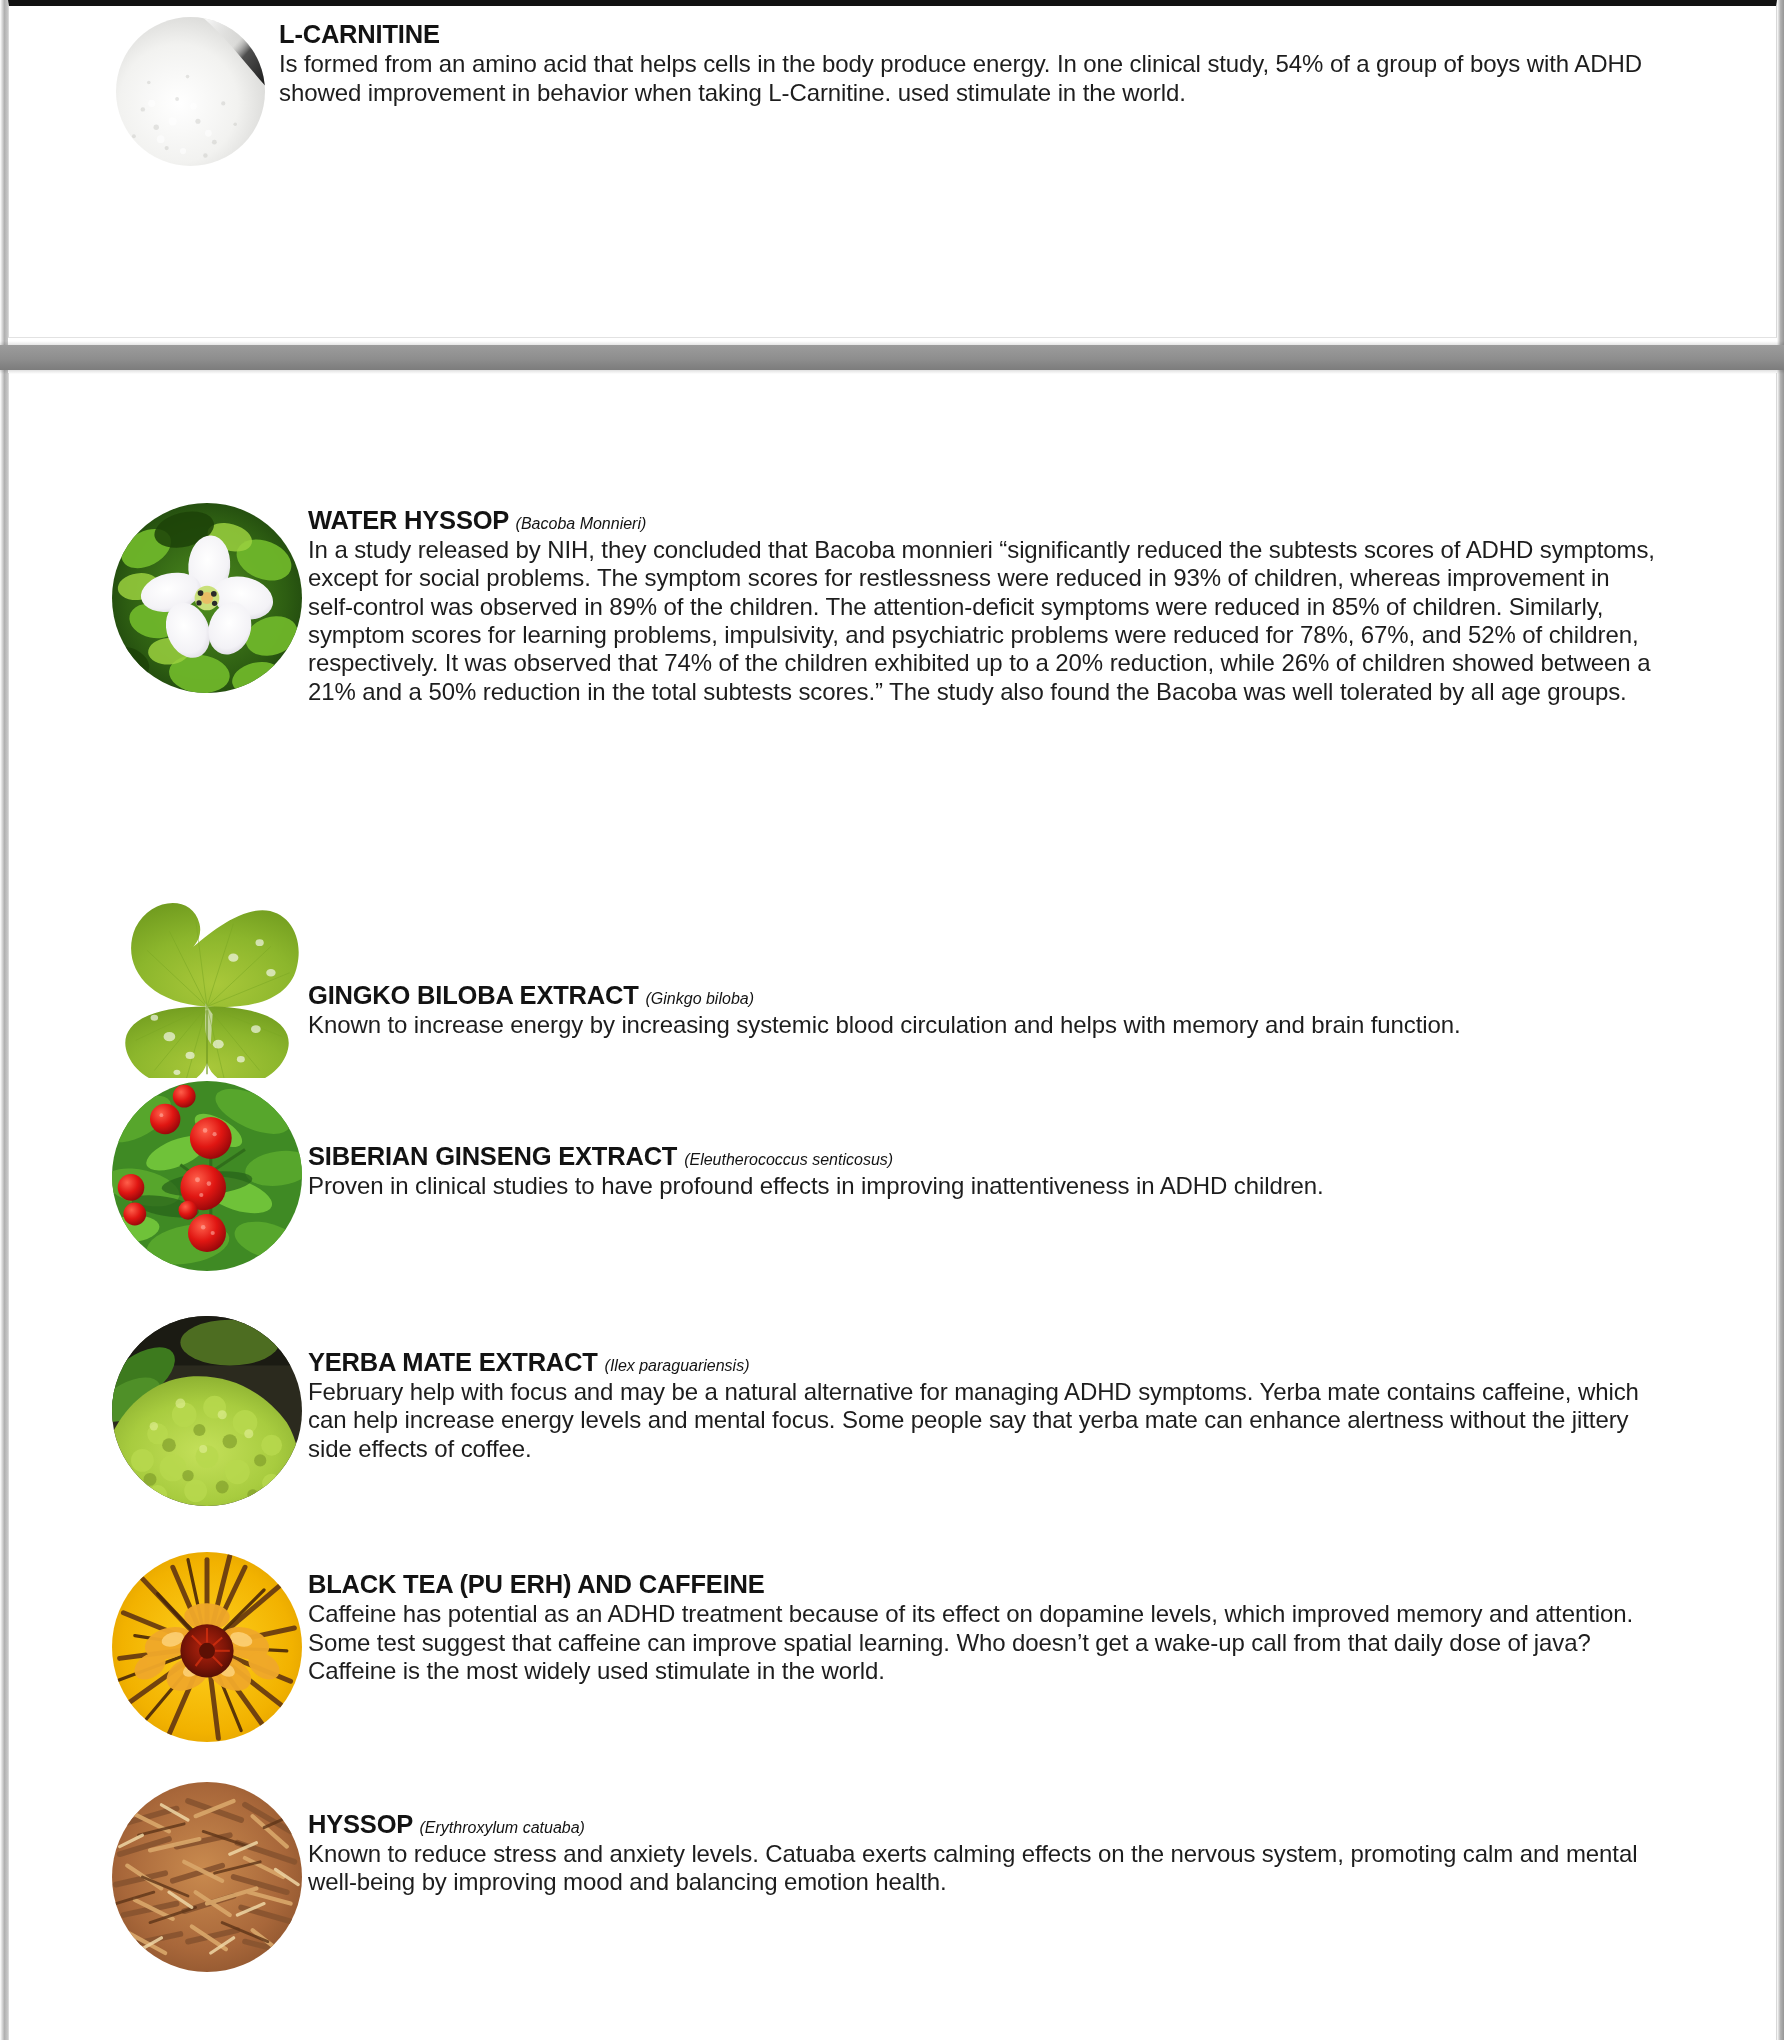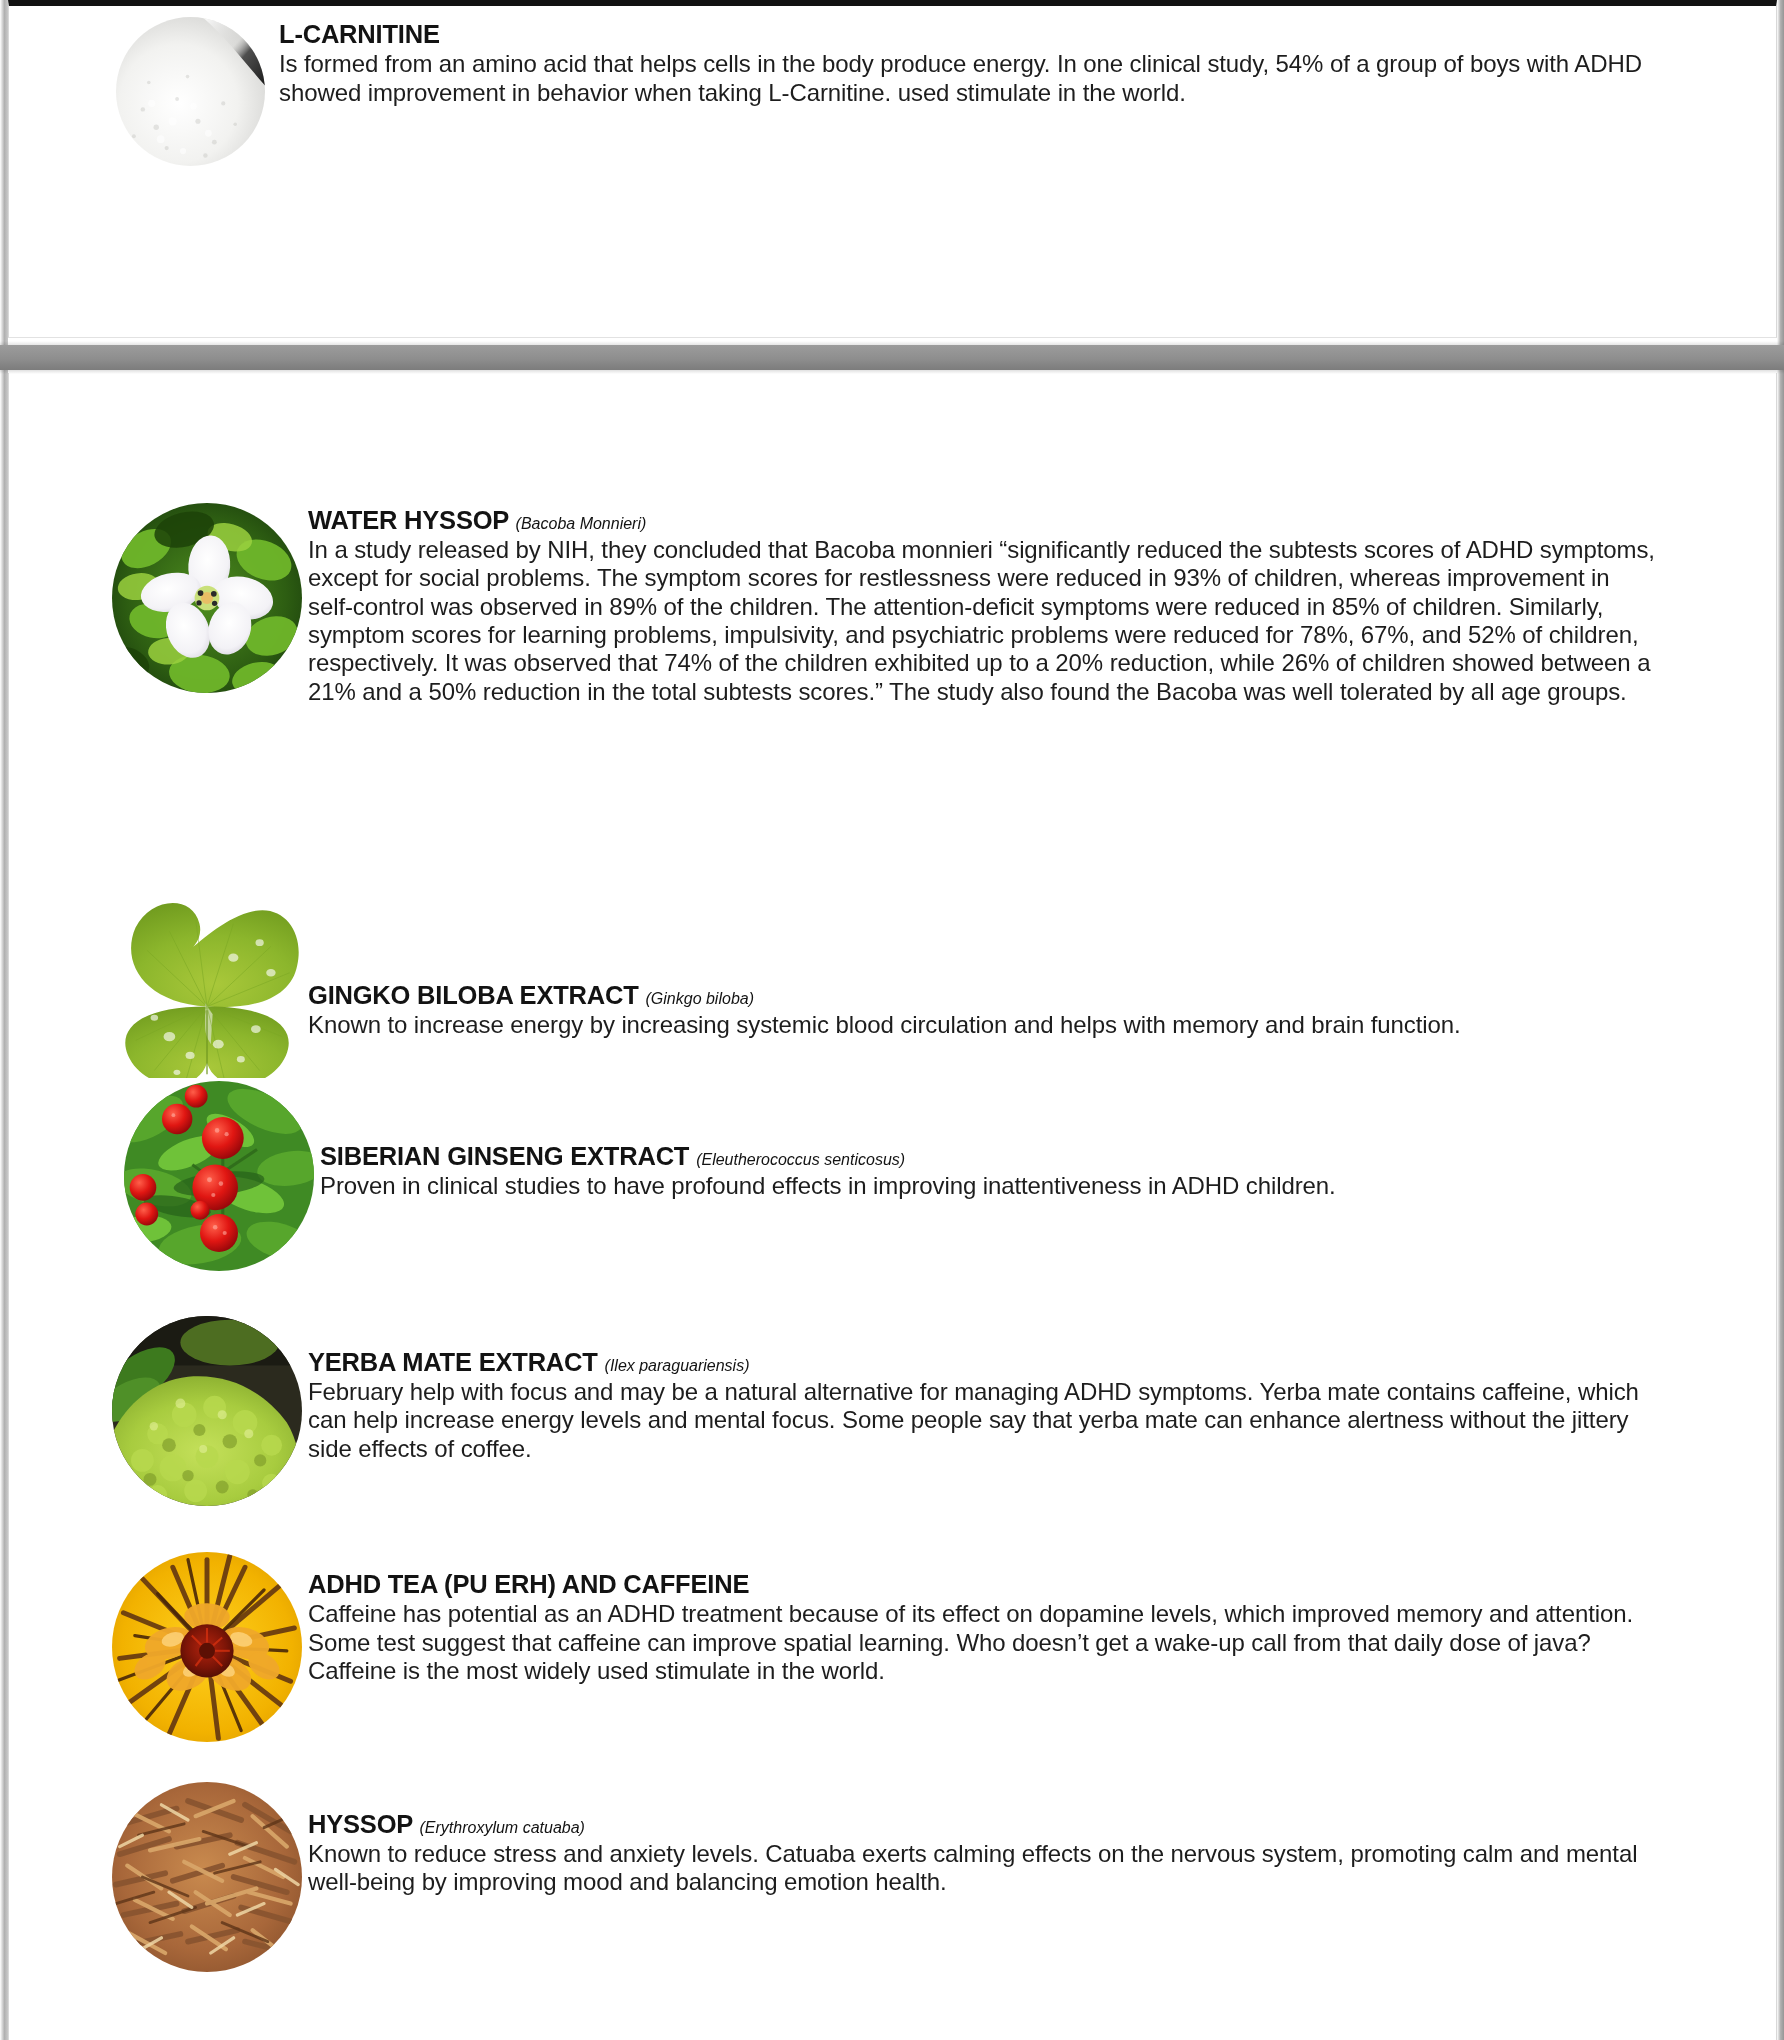--- a/index.html
+++ b/index.html
@@ -115,21 +115,21 @@
     letter-spacing: -0.1px;
   }
 
   
   #entry-lcarnitine     { top: 17.3px;   left: 101px; right: 91px; }
   #entry-lcarnitine .thumb-wrap { width: 178px; flex: 0 0 178px; }
   #entry-lcarnitine .thumb { width: 149px; height: 149px; }
 
   #entry-water-hyssop   { top: 503px;  left: 106px; right: 125px; }
   #entry-gingko         { top: 890px;  left: 106px; right: 144px; }
-  #entry-siberian       { top: 1081px; left: 118px; right: 125px; }
+  #entry-siberian       { top: 1081px; left: 106px; right: 125px; }
   #entry-yerba          { top: 1316px; left: 106px; right: 125px; }
   #entry-blacktea       { top: 1552px; left: 106px; right: 125px; }
   #entry-catuaba        { top: 1782px; left: 106px; right: 144px; }
 
   
   #entry-gingko   .body-col { padding-top: 90px; }
   #entry-siberian .body-col { padding-top: 60px; }
   #entry-yerba    .body-col { padding-top: 31px; }
   #entry-blacktea .body-col { padding-top: 17.3px; }
   #entry-catuaba  .body-col { padding-top: 27px; }
@@ -518,21 +518,21 @@
           <path d="M50 52 L58 60"></path>
             <path d="M50 52 L50 40"></path>
             <path d="M50 52 L62 52"></path>
         </g>
         <circle cx="50" cy="52" r="4.2" fill="#5c1004"></circle>
       </svg>
     </div>
   </div>
   <div class="body-col">
     <h2 class="entry-title">
-      <span>ADHD TEA (PU ERH) AND CAFFEINE</span>
+      <span>BLACK TEA (PU ERH) AND CAFFEINE</span>
       <span class="latin"></span>
     </h2>
     <p class="entry-desc">Caffeine has potential as an ADHD treatment because of its effect on dopamine levels, which improved memory and attention. Some test suggest that caffeine can improve spatial learning.  Who doesn’t get a wake-up call from that daily dose of java? Caffeine is the most widely used stimulate in the world.</p>
   </div>
 </div>
 
 <div class="entry" id="entry-catuaba">
   <div class="thumb-wrap">
     <div class="thumb">
       <svg viewBox="0 0 100 100" preserveAspectRatio="xMidYMid slice" aria-hidden="true">

